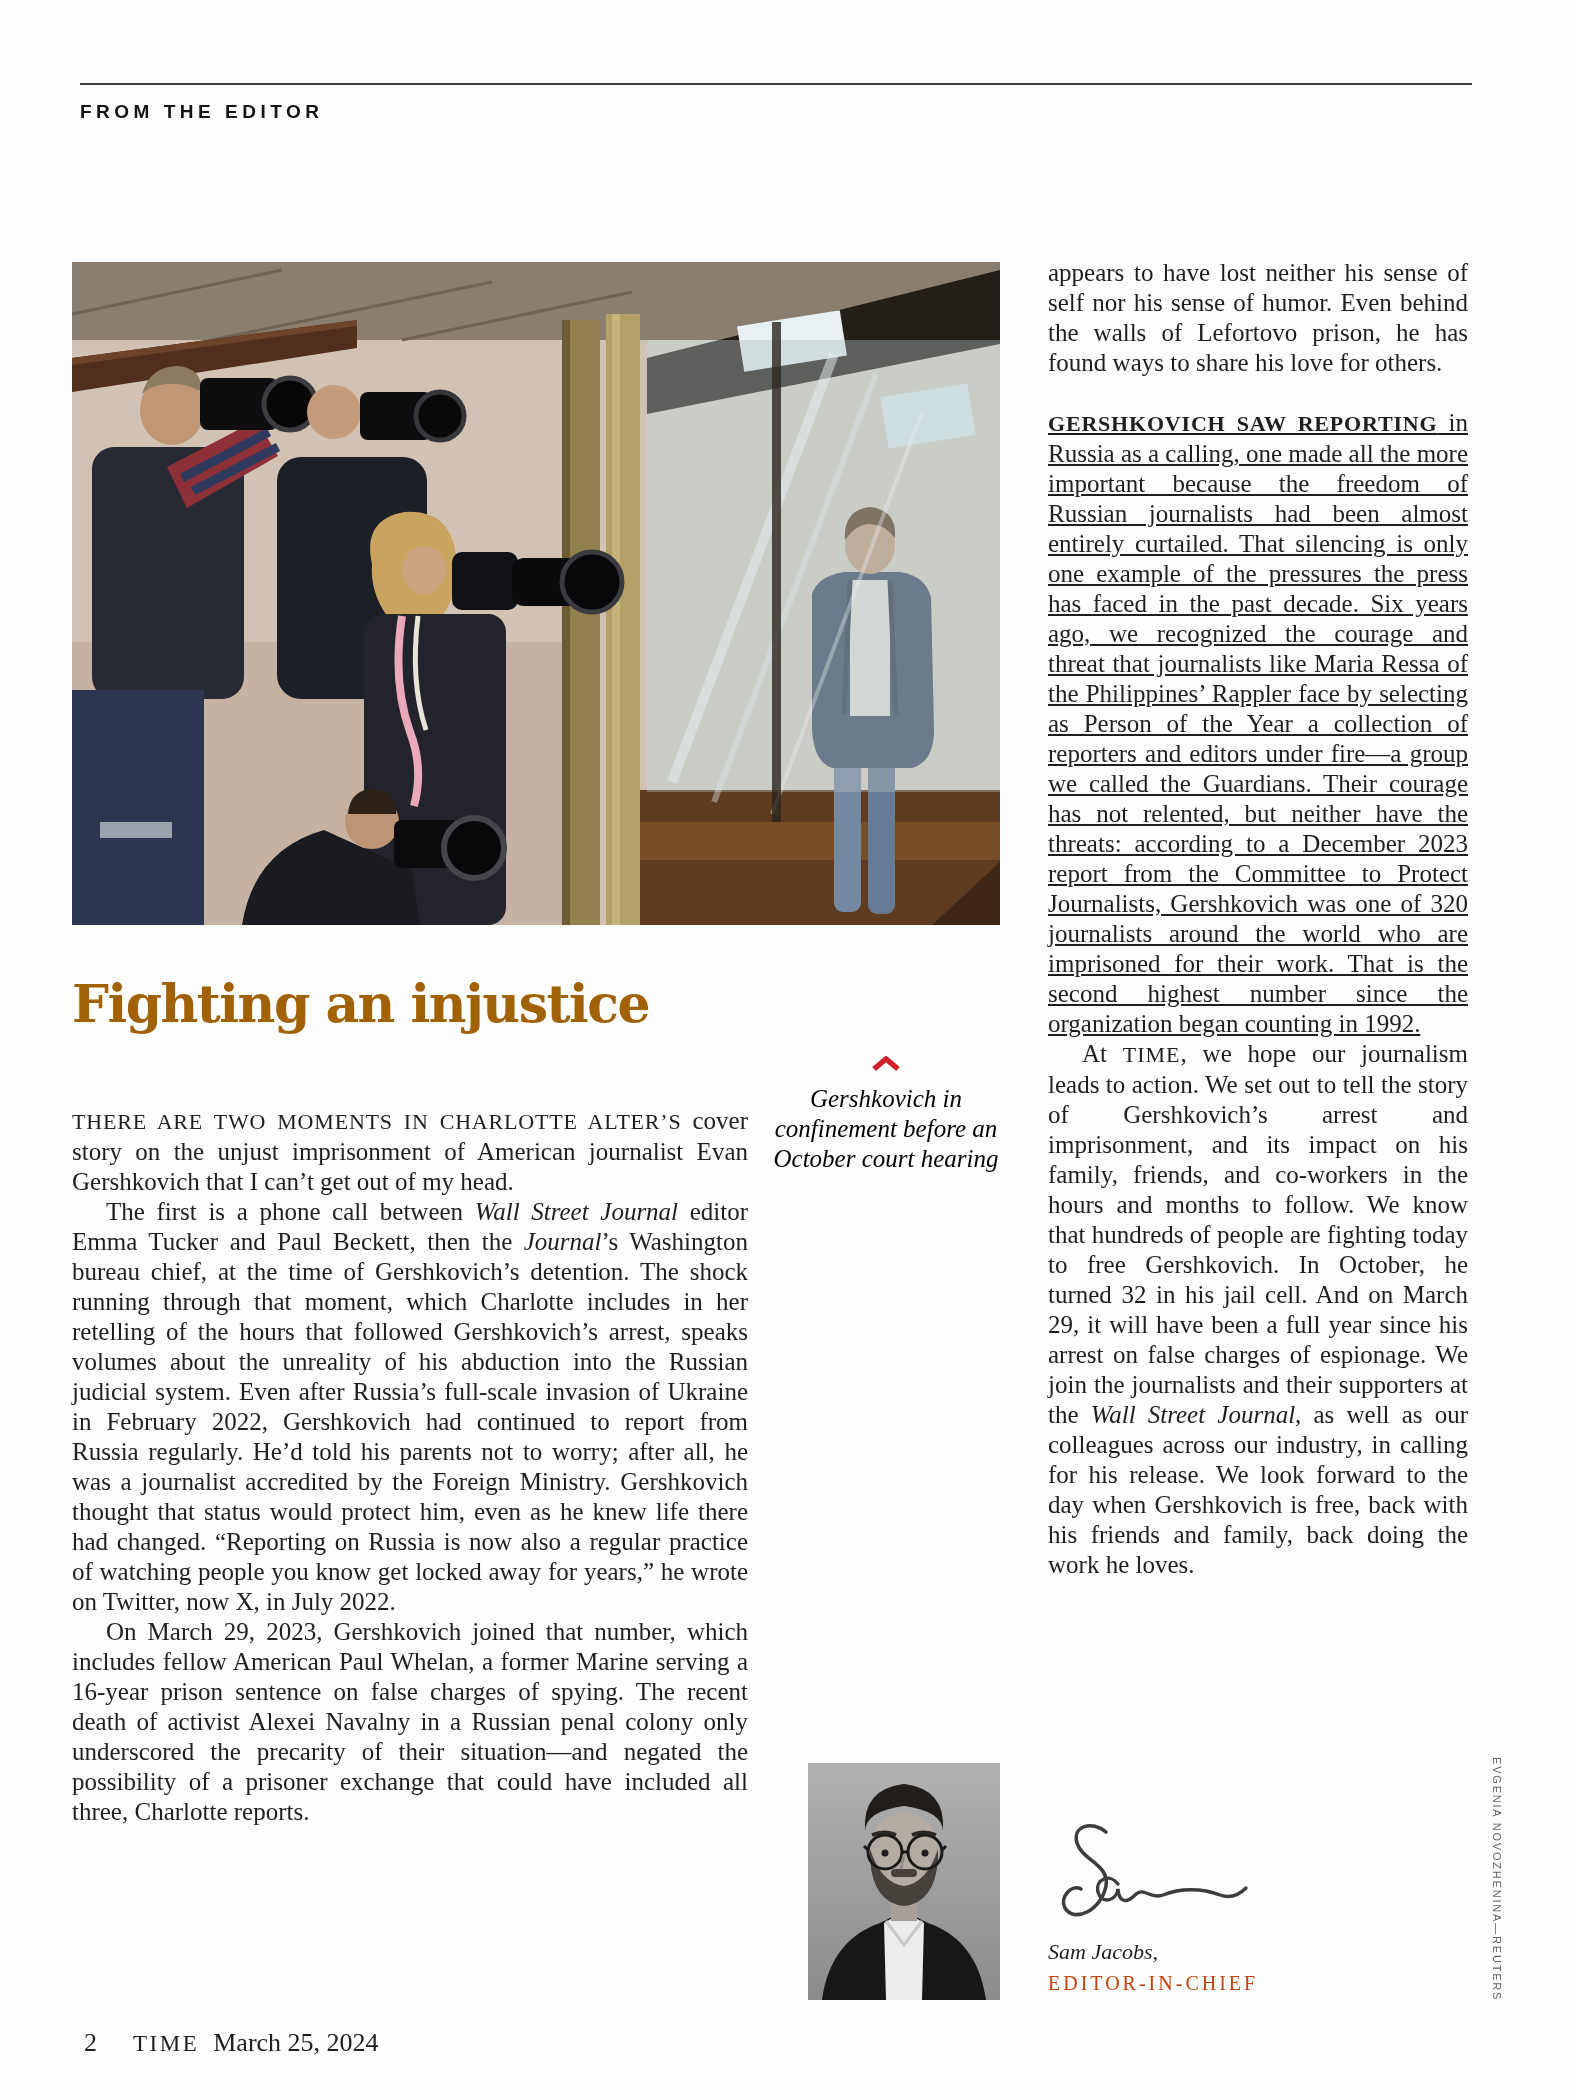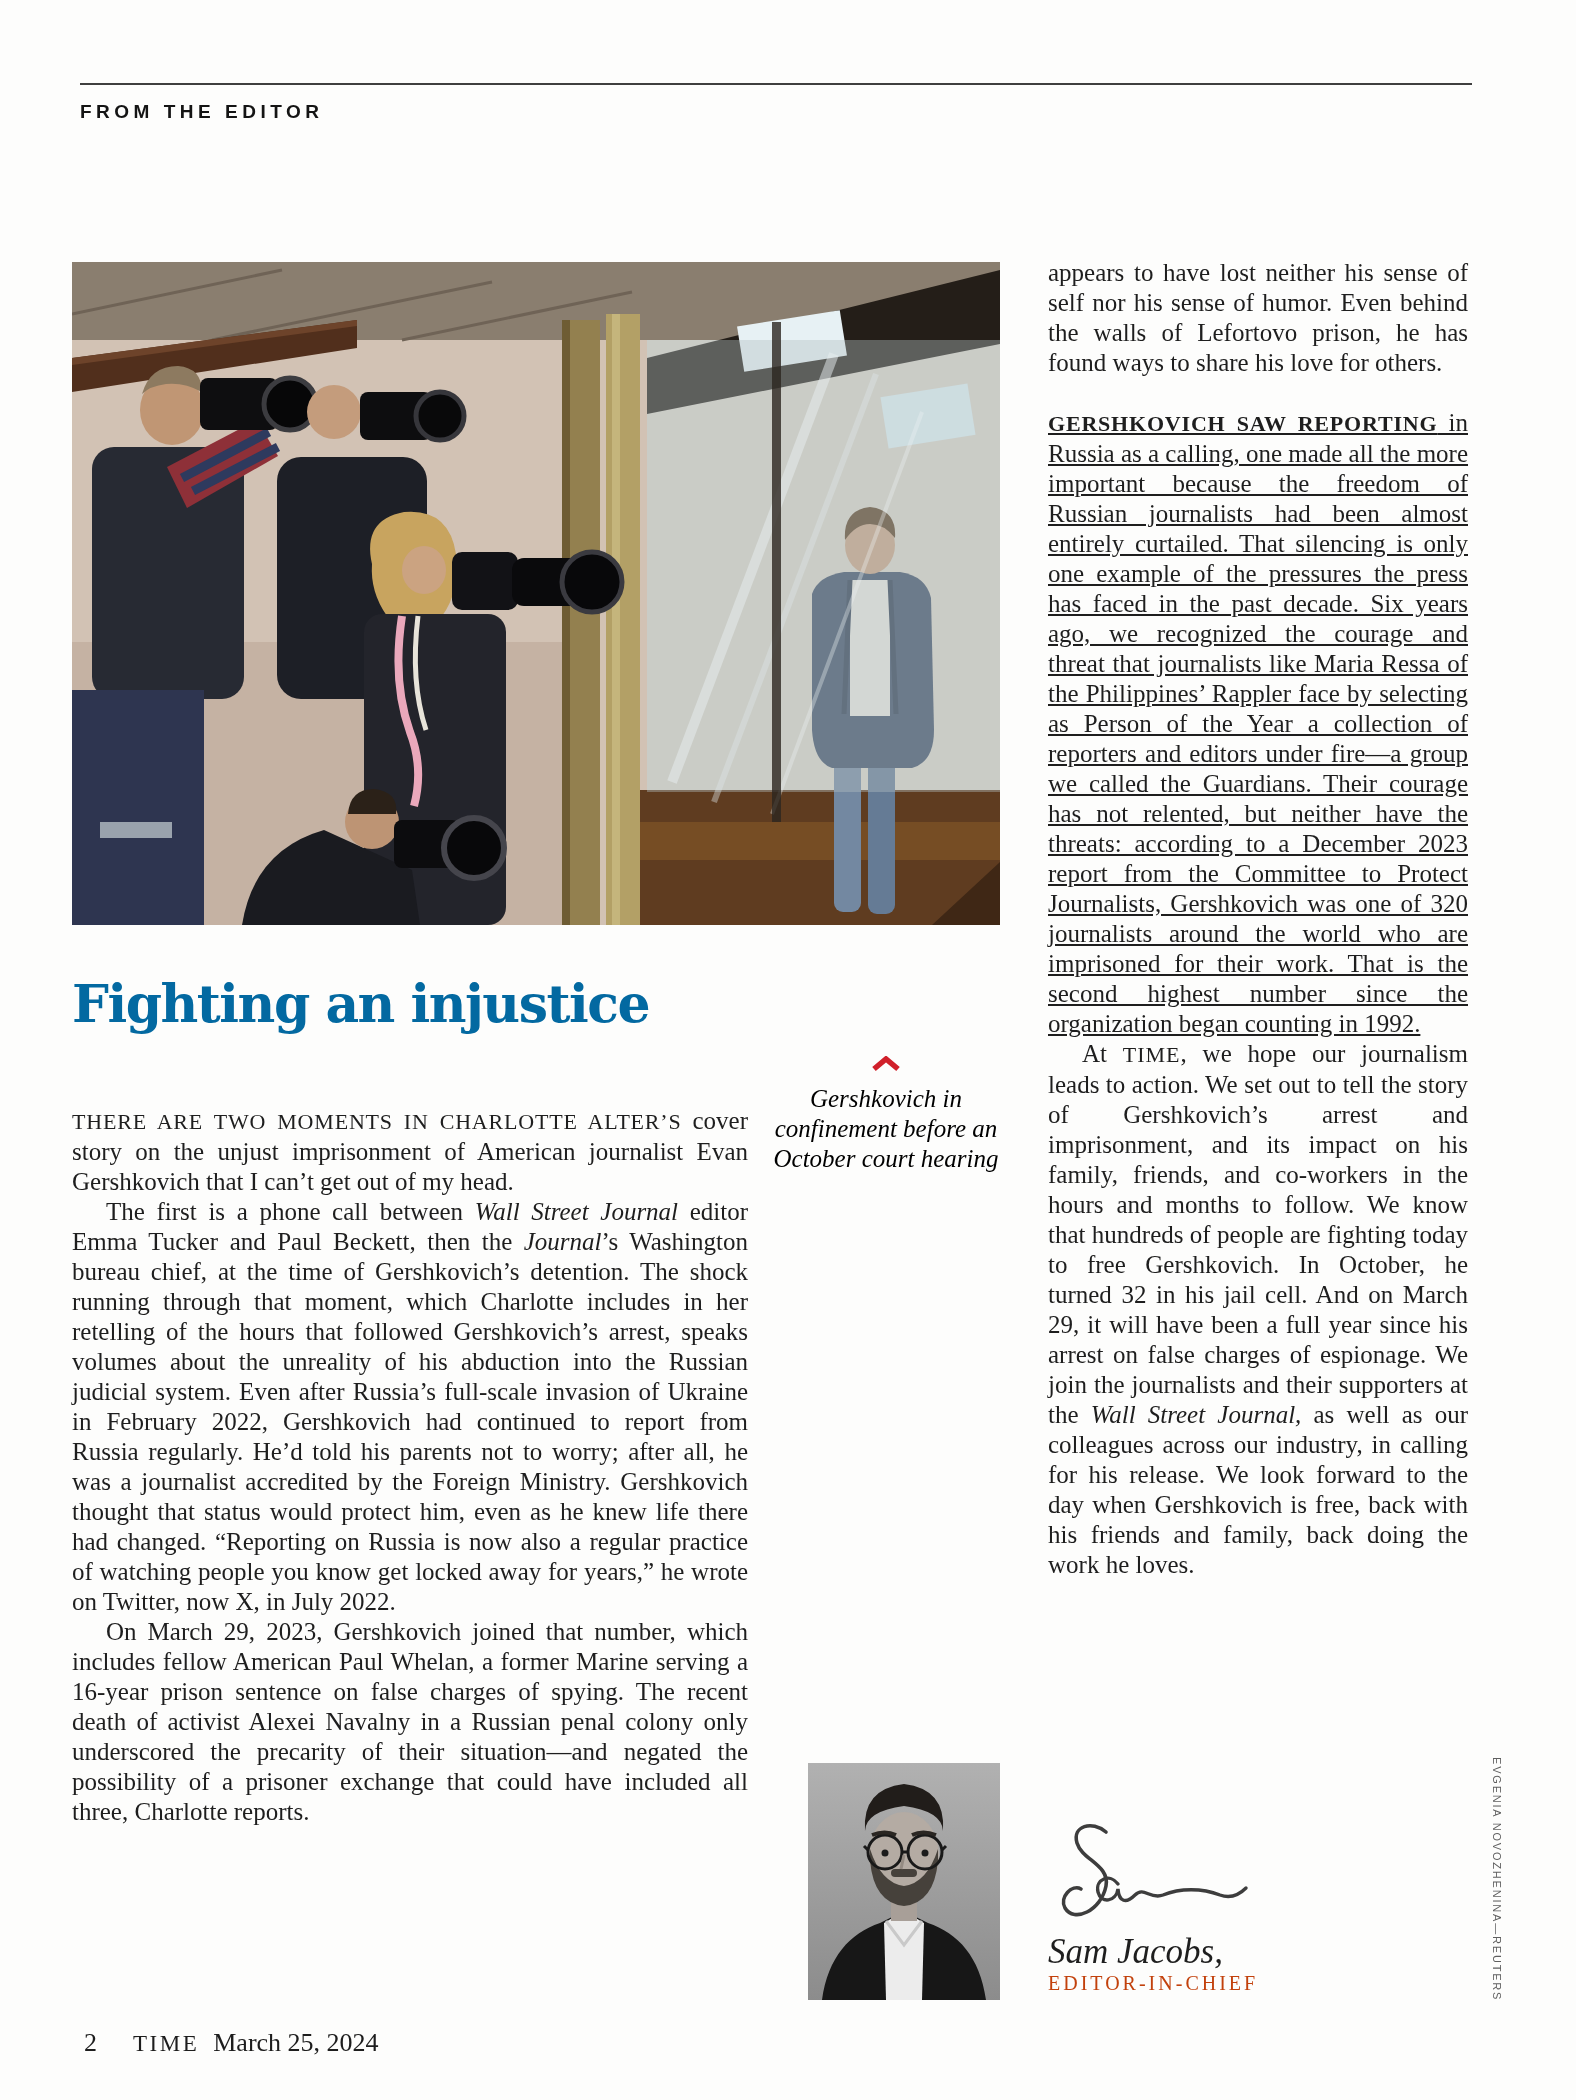--- a/index.html
+++ b/index.html
@@ -24,21 +24,21 @@
   }
   .photo{
     position:absolute;left:72px;top:262px;width:928px;height:663px;
     overflow:hidden;background:#b9ab9c;
   }
   .photo svg{display:block}
   .headline{
     position:absolute;left:72px;top:974px;
     font-family:"DejaVu Serif", serif;
     font-weight:700;font-size:52px;line-height:60px;letter-spacing:-1.5px;
-    color:#0369a1;white-space:nowrap;
+    color:#a16207;white-space:nowrap;
   }
   .col{
     position:absolute;
     font-size:25px;line-height:30px;
     text-align:justify;
     color:#1e1e1e;
     hyphens:auto;
   }
   .col-left{left:72px;top:1106px;width:676px;}
   .col-right{left:1048px;top:258px;width:420px;}
@@ -60,21 +60,21 @@
   }
   .portrait{
     position:absolute;left:808px;top:1763px;width:192px;height:237px;
     overflow:hidden;background:#9d9d9d;
   }
   .sig-block{
     position:absolute;left:1048px;top:1818px;width:420px;
   }
   .sig-svg{display:block;margin-left:2px;}
   .byline-name{
-    font-style:italic;font-size:35px;line-height:32px;color:#1e1e1e;
+    font-style:italic;font-size:22px;line-height:32px;color:#1e1e1e;
   }
   .byline-title{
     margin-top:4px;
     font-size:20px;letter-spacing:3px;color:#c2410c;
   }
   .footer{
     position:absolute;left:84px;top:2028px;
     display:flex;align-items:baseline;
   }
   .footer .page-number{font-size:26px;}

